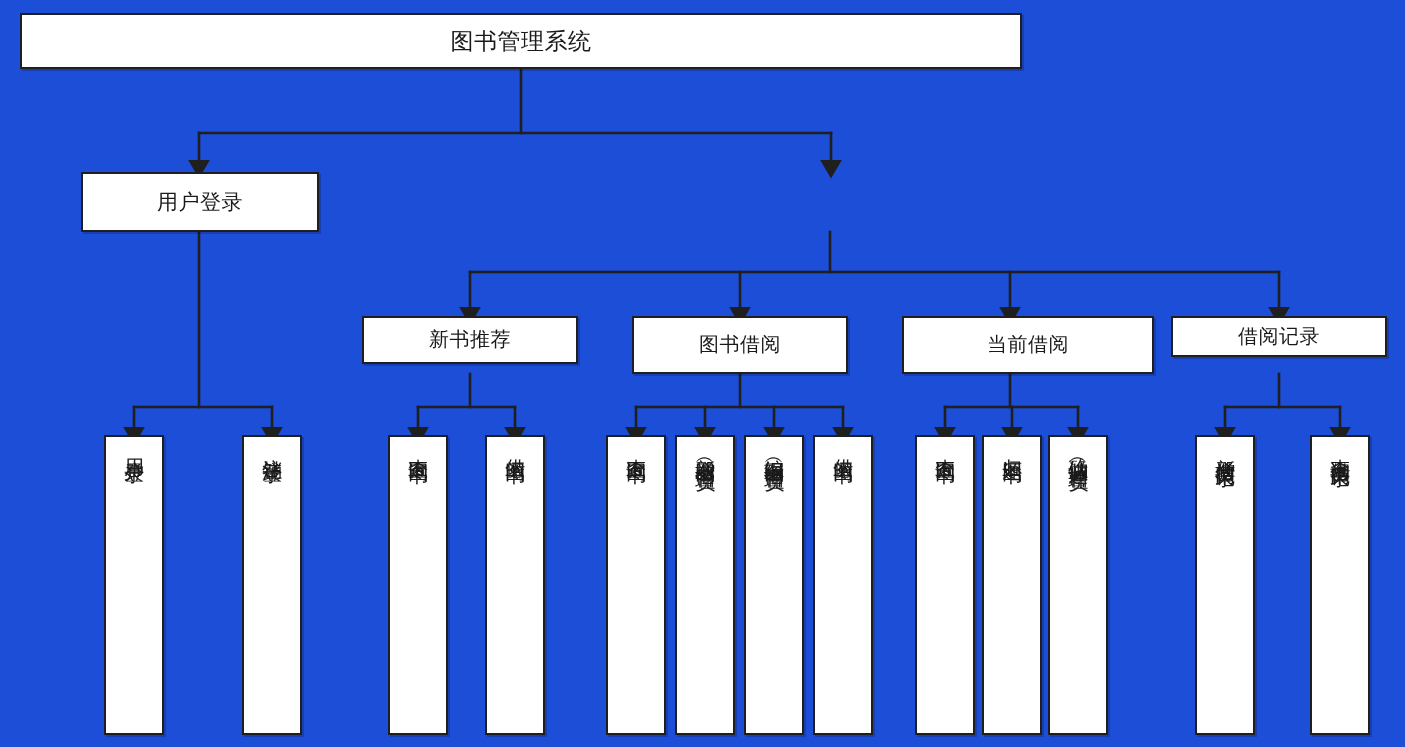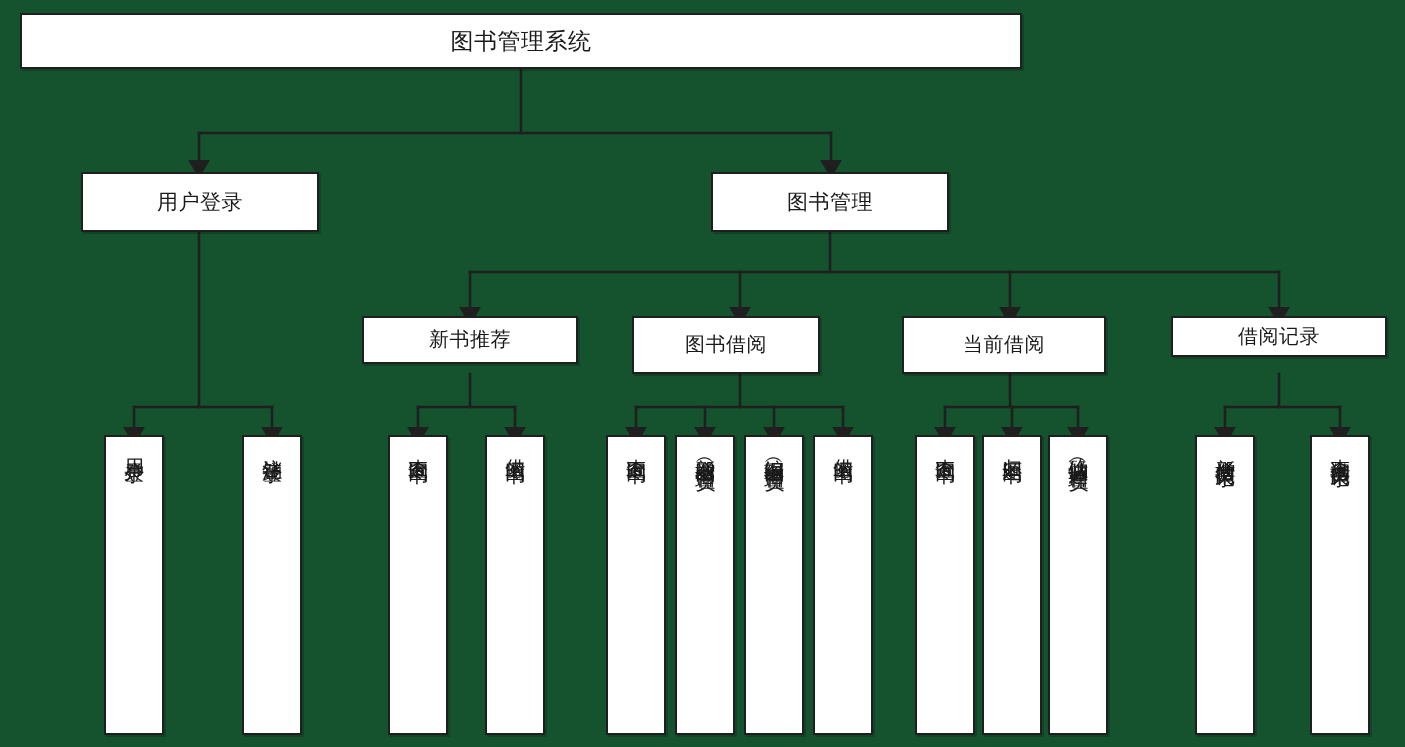--- a/index.html
+++ b/index.html
@@ -5,21 +5,21 @@
 <style>
   html, body {
     margin: 0;
     padding: 0;
     background: #ffffff;
   }
   #canvas {
     position: relative;
     width: 1405px;
     height: 747px;
-    background: #14532d;
+    background: #1d4ed8;
     font-family: "DejaVu Sans", "Liberation Sans", sans-serif;
     overflow: hidden;
   }
   #wires {
     position: absolute;
     left: 0;
     top: 0;
     width: 1405px;
     height: 747px;
     pointer-events: none;
@@ -132,33 +132,30 @@
   </svg>
 
   <div class="node horiz" id="root-node" style="left:20px; top:13px; width:1002px; height:56px;">
     <span class="label">图书管理系统</span>
   </div>
 
   <div class="node horiz lvl2" style="left:81px; top:172px; width:238px; height:60px;">
     <span class="label">用户登录</span>
   </div>
 
-  <div class="node horiz lvl2" style="left:711px; top:172px; width:238px; height:60px;">
-    <span class="label">图书管理</span>
-  </div>
 
   <div class="node horiz lvl3" style="left:362px; top:316px; width:216px; height:48px;">
     <span class="label">新书推荐</span>
   </div>
 
-  <div class="node horiz lvl3" style="left:632px; top:316px; width:188px; height:58px;">
+  <div class="node horiz lvl3" style="left:632px; top:316px; width:216px; height:58px;">
     <span class="label">图书借阅</span>
   </div>
 
-  <div class="node horiz lvl3" style="left:902px; top:316px; width:204px; height:58px;justify-content:center;">
+  <div class="node horiz lvl3" style="left:902px; top:316px; width:252px; height:58px;justify-content:center;">
     <span class="label">当前借阅</span>
   </div>
 
   <div class="node horiz lvl3" style="left:1171px; top:316px; width:216px; height:41px;">
     <span class="label">借阅记录</span>
   </div>
 
   <div class="node vert" style="left:104px; top:435px; width:60px; height:300px;">
     <span class="label">用户登录</span>
   </div>

